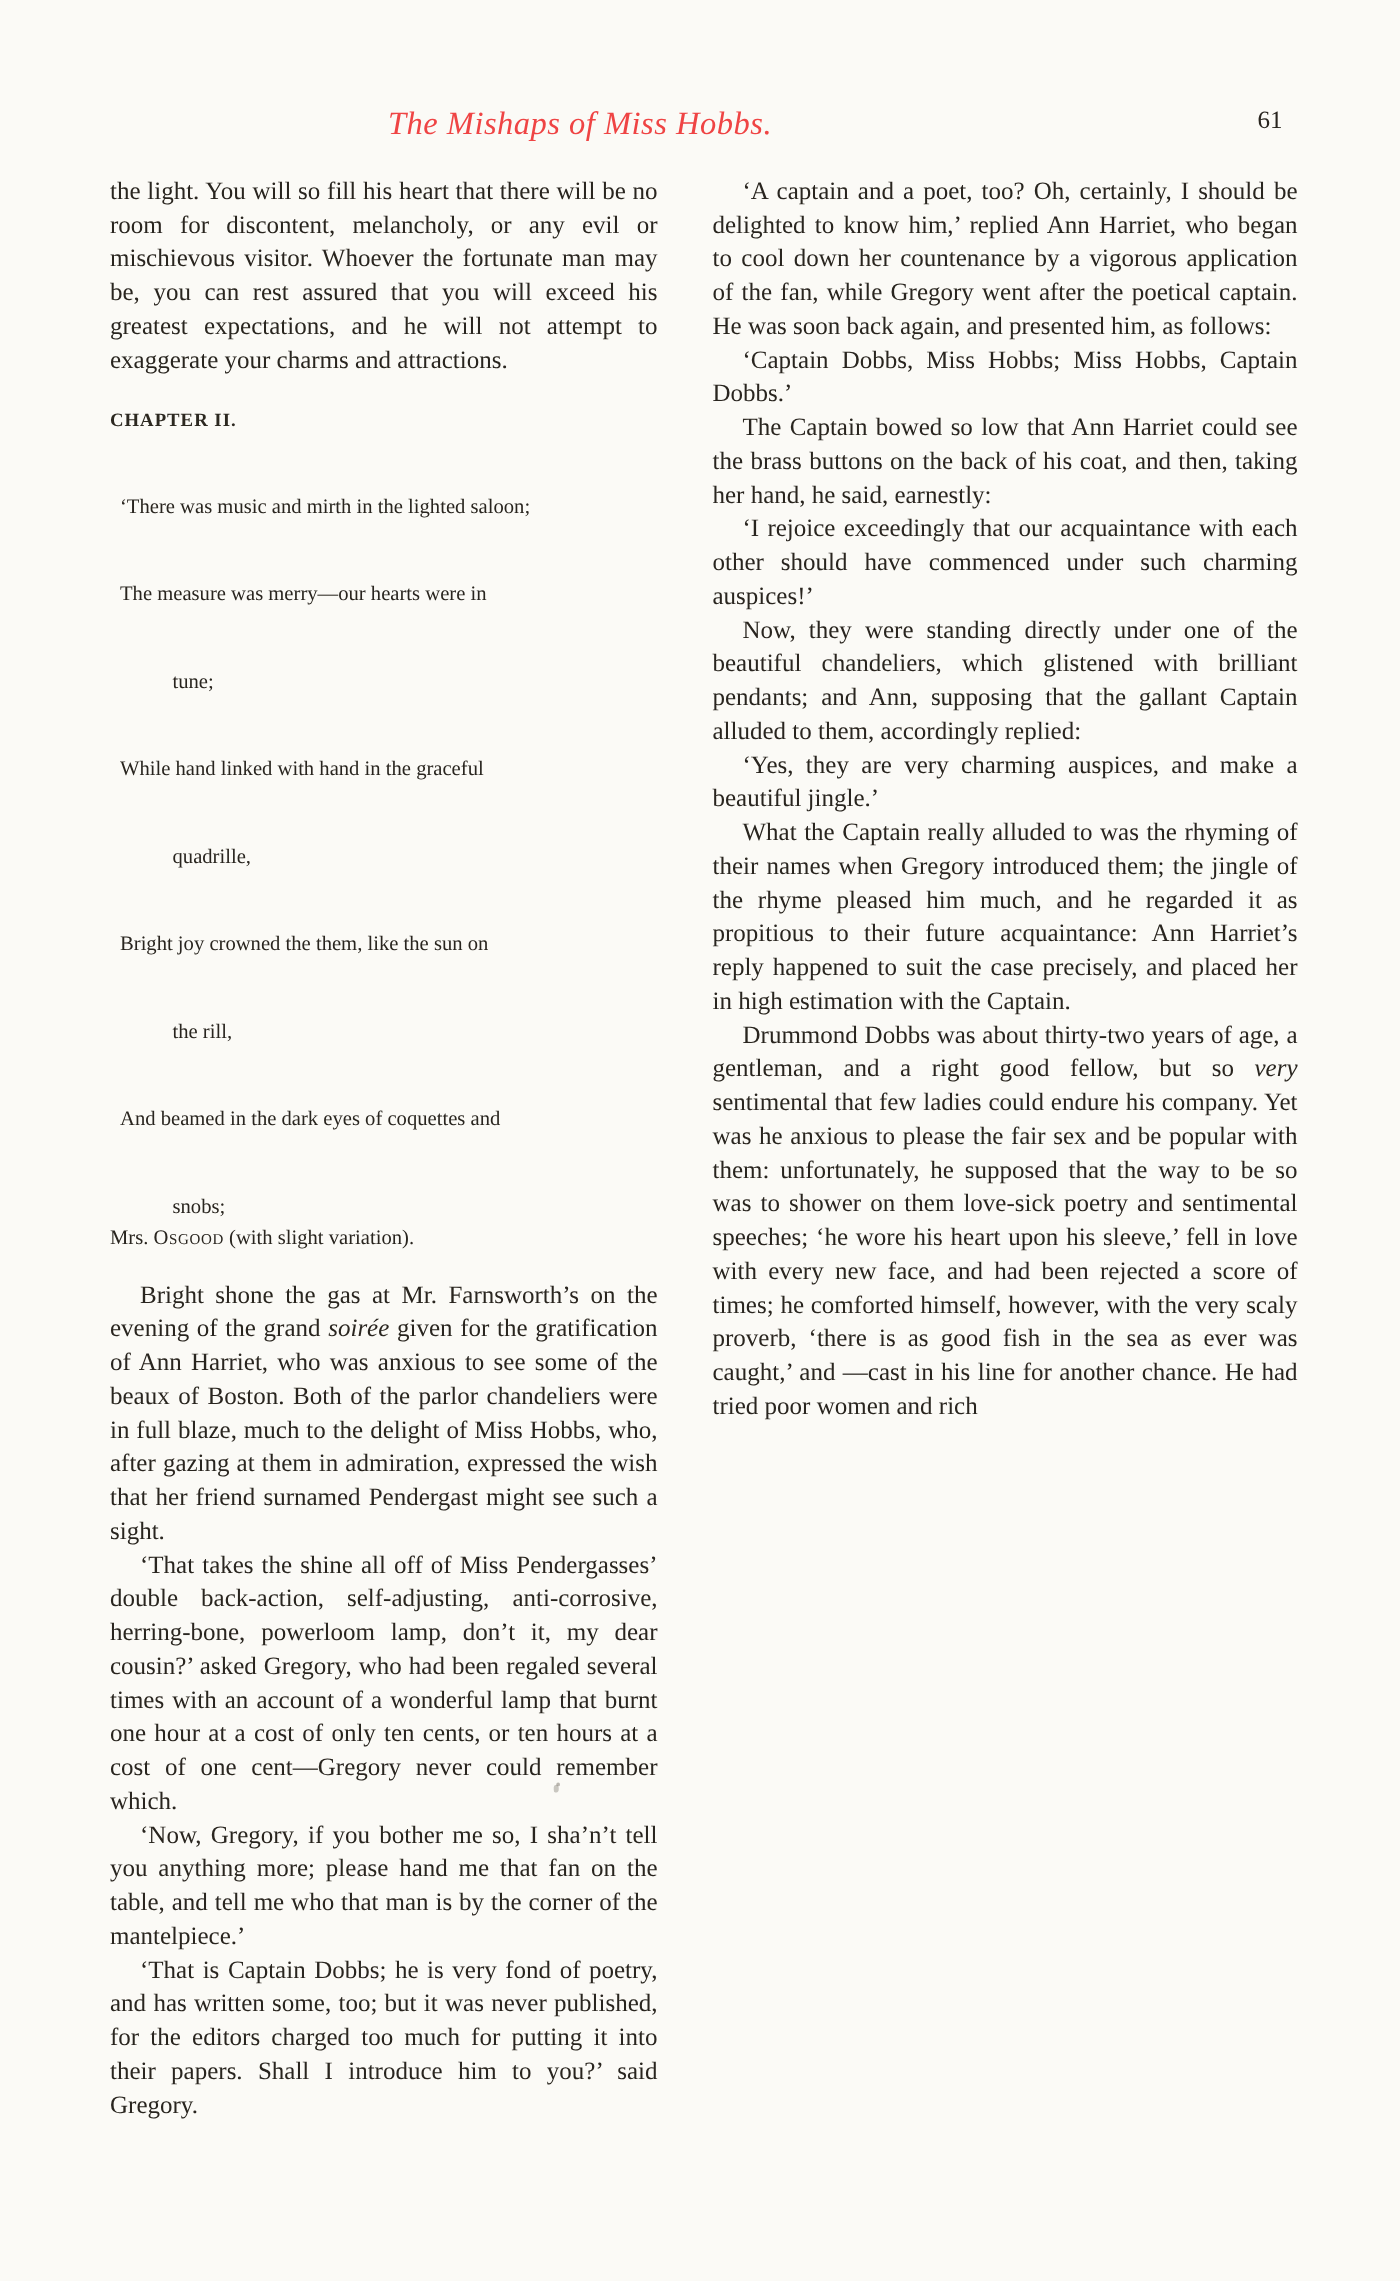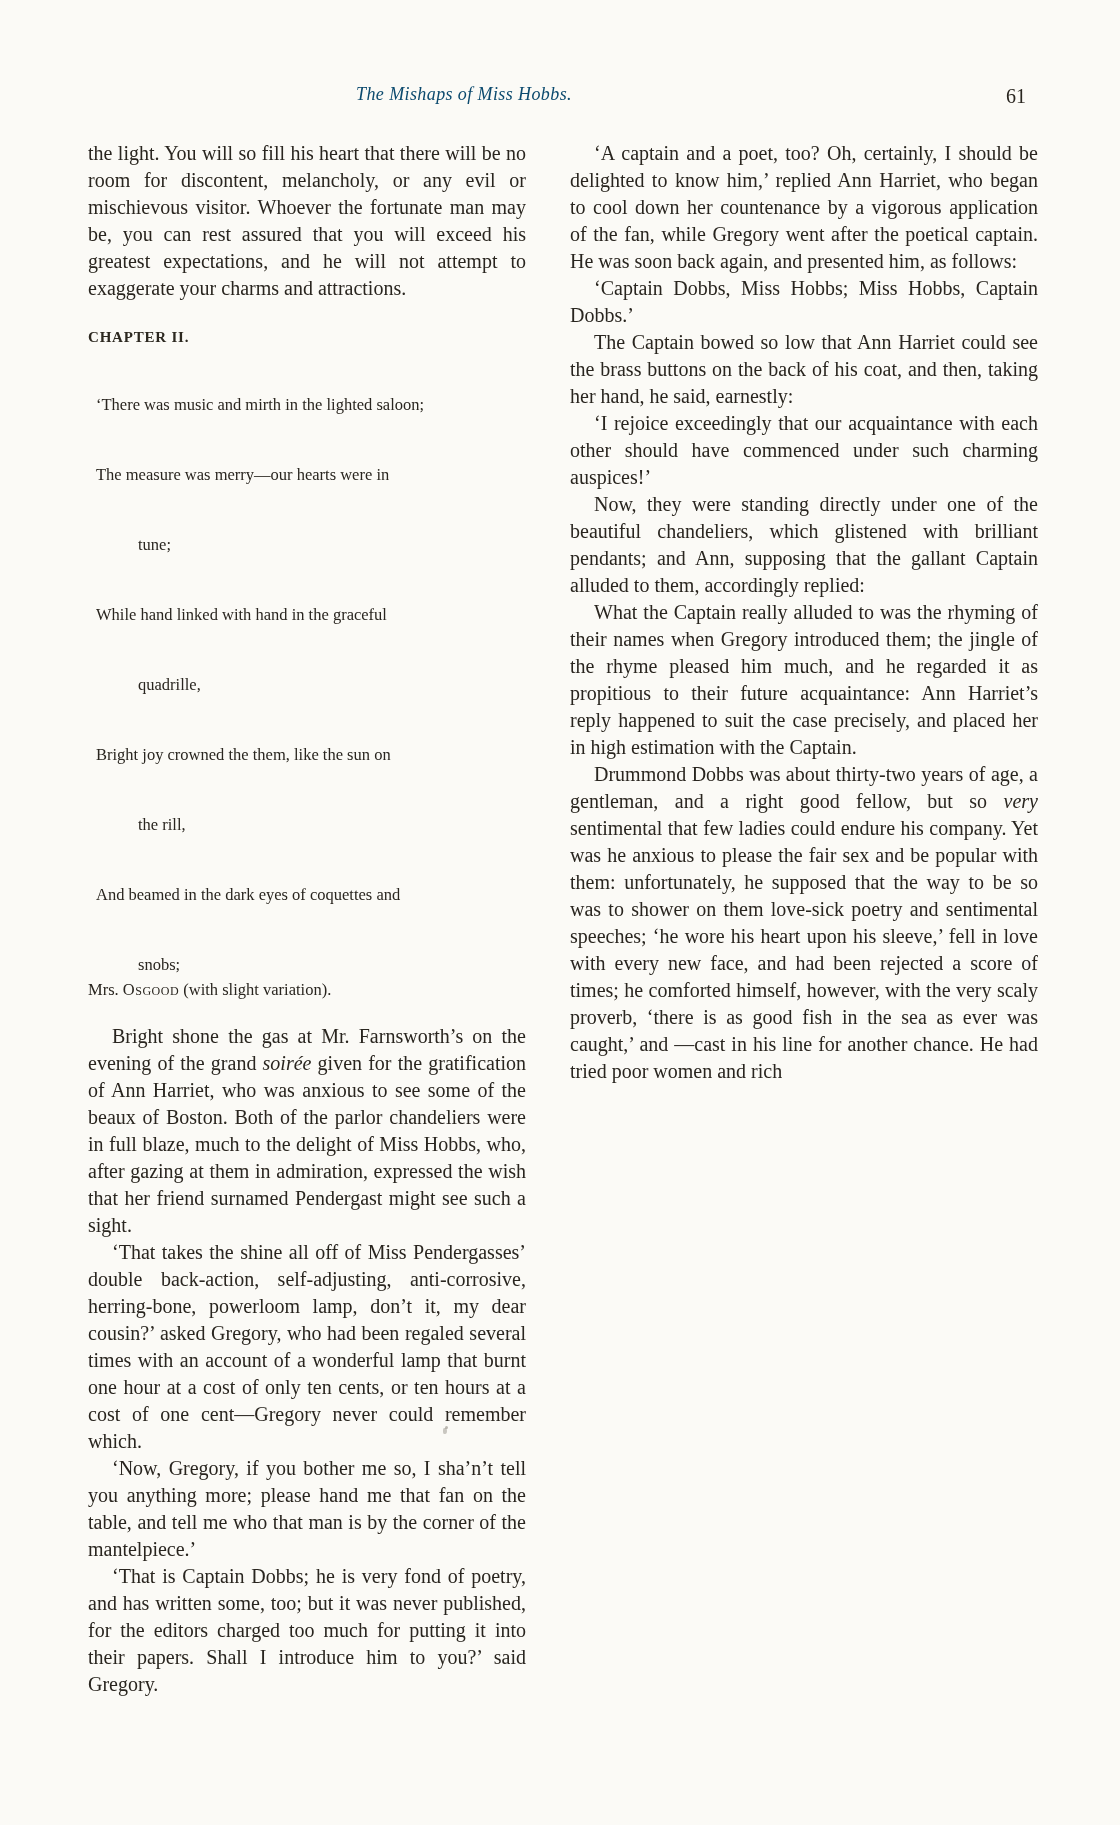--- a/index.html
+++ b/index.html
@@ -22,23 +22,23 @@
     position: relative;
     height: 36px;
     margin-bottom: 20px;
   }
   .running-title {
     position: absolute;
     left: 60px;
     right: 250px;
     text-align: center;
     font-style: italic;
-    font-size: 18px;
+    font-size: 26px;
     letter-spacing: 0.4px;
-    color: #0c4a6e;
+    color: #ef4444;
   }
   .page-number {
     position: absolute;
     right: 4px;
     top: 1px;
     font-size: 20px;
   }
   .columns { display: flex; gap: 44px; }
   .col { flex: none; }
   .col-left  { width: 438px; }
@@ -115,20 +115,21 @@
       <p class="para">‘Now, Gregory, if you bother me so, I sha’n’t tell you anything more; please hand me that fan on the table, and tell me who that man is by the corner of the mantelpiece.’</p>
       <p class="para">‘That is Captain Dobbs; he is very fond of poetry, and has written some, too; but it was never published, for the editors charged too much for putting it into their papers.  Shall I introduce him to you?’ said Gregory.</p>
     </div>
 
     <div class="col col-right">
       <p class="para">‘A captain and a poet, too?  Oh, certainly, I should be delighted to know him,’ replied Ann Harriet, who began to cool down her countenance by a vigorous application of the fan, while Gregory went after the poetical captain.  He was soon back again, and presented him, as follows:</p>
       <p class="para">‘Captain Dobbs, Miss Hobbs; Miss Hobbs, Captain Dobbs.’</p>
       <p class="para">The Captain bowed so low that Ann Harriet could see the brass buttons on the back of his coat, and then, taking her hand, he said, earnestly:</p>
       <p class="para">‘I rejoice exceedingly that our acquaintance with each other should have commenced under such charming auspices!’</p>
       <p class="para">Now, they were standing directly under one of the beautiful chandeliers, which glistened with brilliant pendants; and Ann, supposing that the gallant Captain alluded to them, accordingly replied:</p>
+      <p class="para">‘Yes, they are very charming auspices, and make a beautiful jingle.’</p>
       <p class="para">What the Captain really alluded to was the rhyming of their names when Gregory introduced them; the jingle of the rhyme pleased him much, and he regarded it as propitious to their future acquaintance: Ann Harriet’s reply happened to suit the case precisely, and placed her in high estimation with the Captain.</p>
       <p class="para"><span>Drummond Dobbs was about thirty-two years of age, a gentleman, and a right good fellow, but so </span><i class="emph">very</i><span> sentimental that few ladies could endure his company.  Yet was he anxious to please the fair sex and be popular with them: unfortunately, he supposed that the way to be so was to shower on them love-sick poetry and sentimental speeches; ‘he wore his heart upon his sleeve,’ fell in love with every new face, and had been rejected a score of times; he comforted himself, however, with the very scaly proverb, ‘there is as good fish in the sea as ever was caught,’ and —cast in his line for another chance.  He had tried poor women and rich</span></p>
     </div>
 
   </div>
 
   <div class="speck" style="left: 445px; top: 1426px; width: 3px; height: 3px; opacity: .45;"></div>
   <div class="speck" style="left: 443px; top: 1428px; width: 4px; height: 6px; opacity: .35; border-radius: 40% 60% 60% 40%;"></div>
 
 </div>

